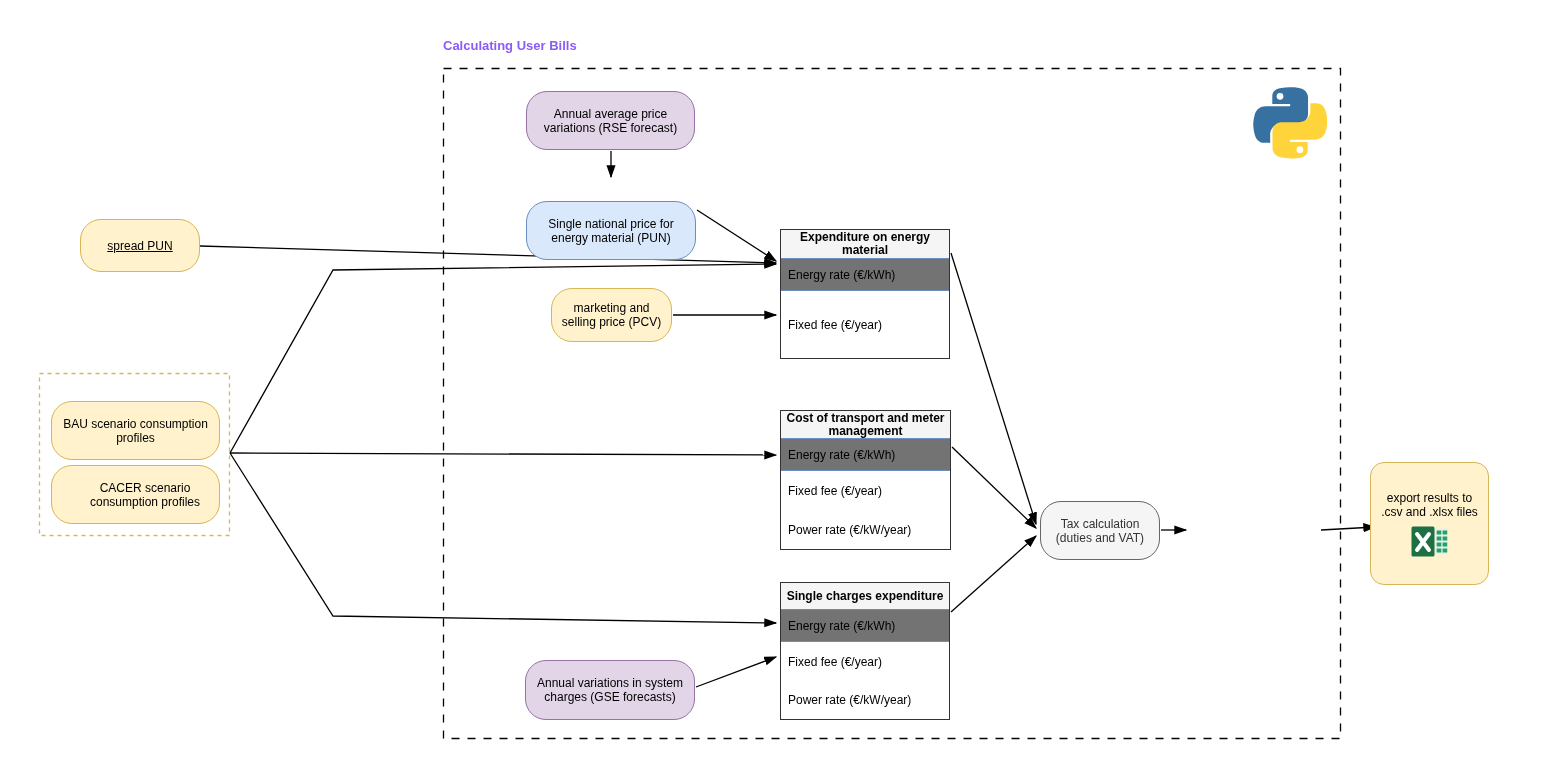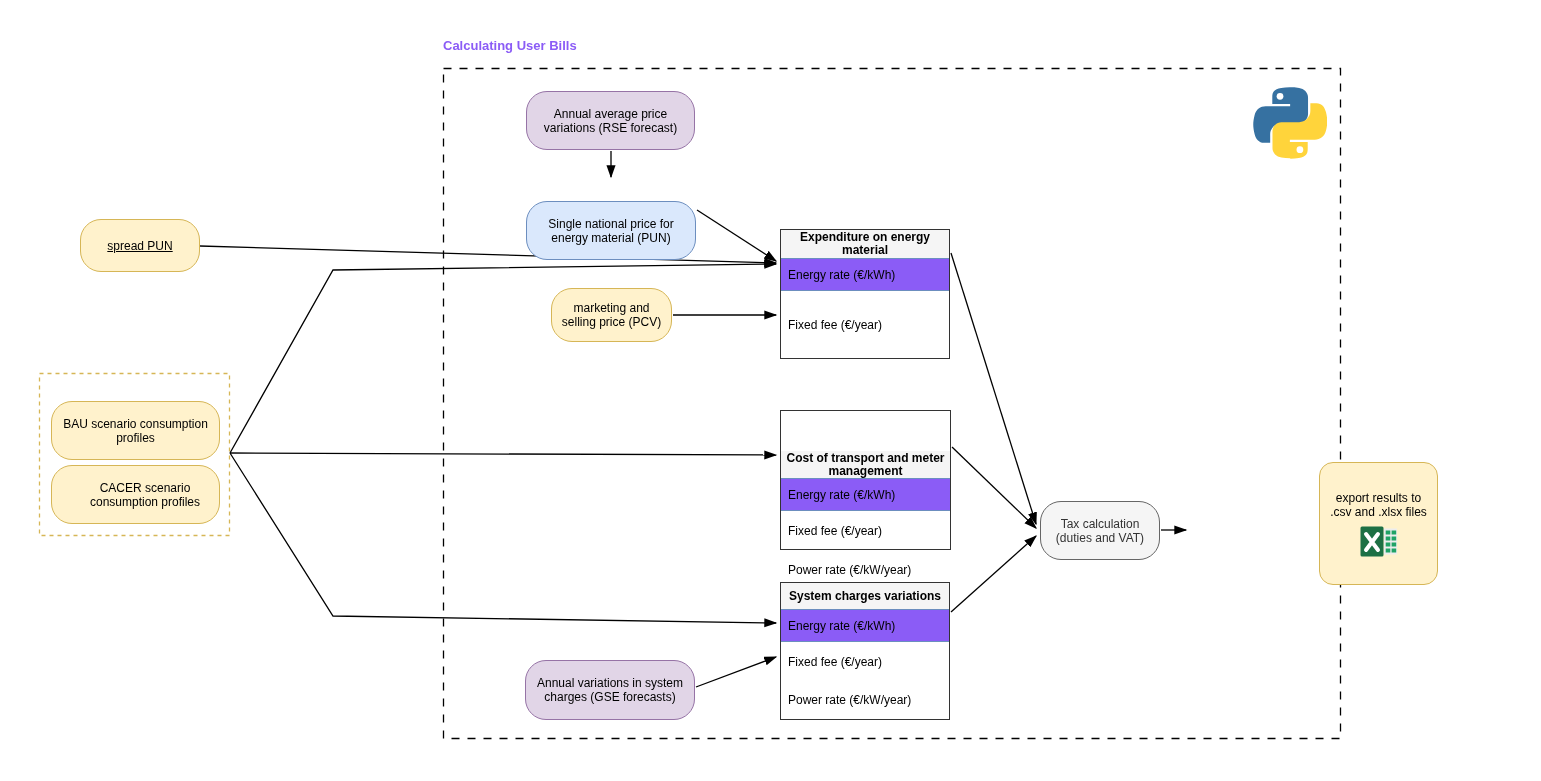--- a/index.html
+++ b/index.html
@@ -29,21 +29,21 @@
   }
   .table .hdr {
     background:#F5F5F5; font-weight:bold; box-sizing:border-box;
     display:flex; align-items:center; justify-content:center;
     text-align:center; line-height:13px; padding:0 4px;
   }
   .table .row {
     display:flex; align-items:center; box-sizing:border-box; padding-left:7px;
   }
   .table .row.blue-row {
-    background:#8b5cf6;
+    background:#737373;
     border-top:1px solid #6C8EBF; border-bottom:1px solid #6C8EBF;
   }
   #export-node { flex-direction:column; gap:7px; border-radius:14px; }
   #python-logo-wrap { position:absolute; left:1253px; top:86px; z-index:2; }
 </style>
 </head>
 <body>
 
 <div id="canvas">
 
@@ -100,37 +100,37 @@
 
   <div class="node purple rounded" style="left:525px; top:660px; width:170px; height:60px;">Annual variations in system charges (GSE forecasts)</div>
 
   <div class="table" style="left:780px; top:220px; width:170px; height:130px;margin-top:9px;">
     <div class="hdr" style="height:28px;">Expenditure on energy material</div>
     <div class="row blue-row" style="height:33px;">Energy rate (€/kWh)</div>
     <div class="row" style="height:67px;">Fixed fee (€/year)</div>
   </div>
 
   <div class="table" style="left:780px; top:410px; width:171px; height:140px;">
-    <div class="hdr" style="height:27px;margin-top:40px;">Cost of transport and meter management</div>
+    <div class="hdr" style="height:27px;">Cost of transport and meter management</div>
     <div class="row blue-row" style="height:33px;">Energy rate (€/kWh)</div>
     <div class="row" style="height:39px;">Fixed fee (€/year)</div>
     <div class="row" style="height:39px;">Power rate (€/kW/year)</div>
   </div>
 
   <div class="table" style="left:780px; top:582px; width:170px; height:138px;">
-    <div class="hdr" style="height:26px;">System charges variations</div>
+    <div class="hdr" style="height:26px;">Single charges expenditure</div>
     <div class="row blue-row" style="height:33px;">Energy rate (€/kWh)</div>
     <div class="row" style="height:39px;">Fixed fee (€/year)</div>
     <div class="row" style="height:38px;">Power rate (€/kW/year)</div>
   </div>
 
   <div class="node gray rounded" style="left:1040px; top:501px; width:120px; height:59px;">Tax calculation (duties and VAT)</div>
 
 
-  <div id="export-node" class="node yellow" style="left:1319px; top:462px; width:119px; height:123px;">
+  <div id="export-node" class="node yellow" style="left:1370px; top:462px; width:119px; height:123px;">
     <span>export results to .csv and .xlsx files</span>
     <svg width="38" height="31" viewBox="0 0 38 31">
       <rect x="0.5" y="0.5" width="23" height="30" rx="1.5" fill="#1D7044"></rect>
       <path d="M6 8 L18 24 M18 8 L6 24" stroke="#fff" stroke-width="4" stroke-linecap="round" fill="none"></path>
       <rect x="24" y="2.5" width="13" height="26" fill="#EDEDED"></rect>
       <rect x="25.7" y="4.5" width="4.6" height="4" fill="#21A366"></rect>
       <rect x="31.6" y="4.5" width="4.6" height="4" fill="#21A366"></rect>
       <rect x="25.7" y="10.5" width="4.6" height="4" fill="#21A366"></rect>
       <rect x="31.6" y="10.5" width="4.6" height="4" fill="#21A366"></rect>
       <rect x="25.7" y="16.5" width="4.6" height="4" fill="#21A366"></rect>

